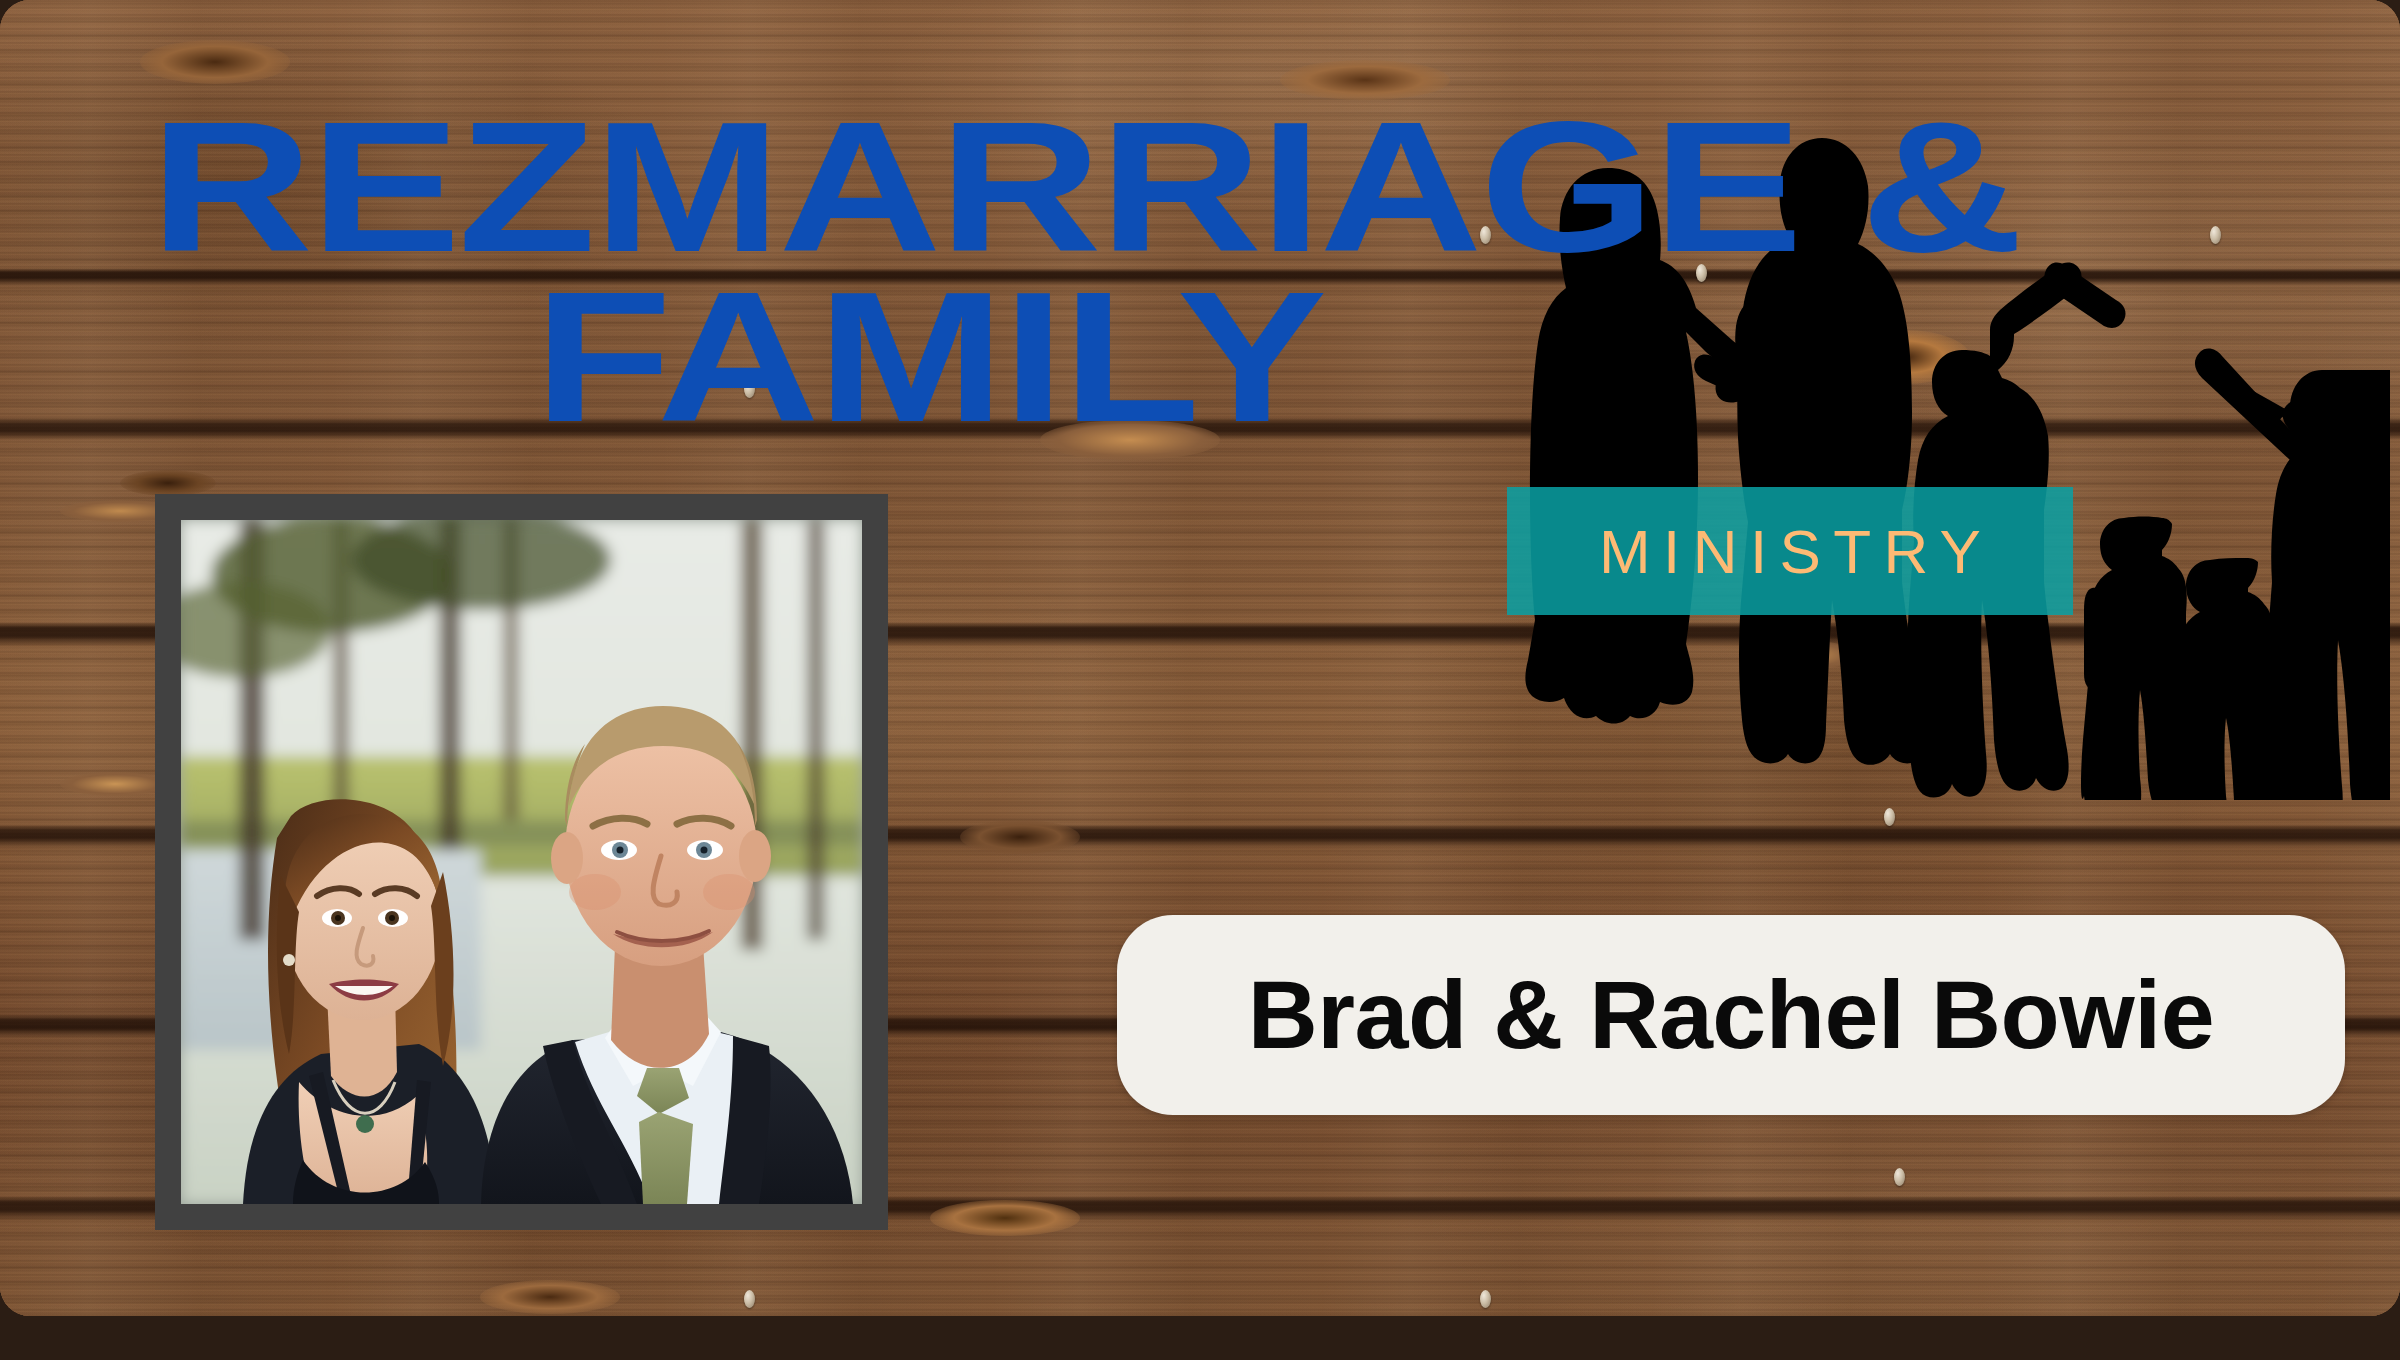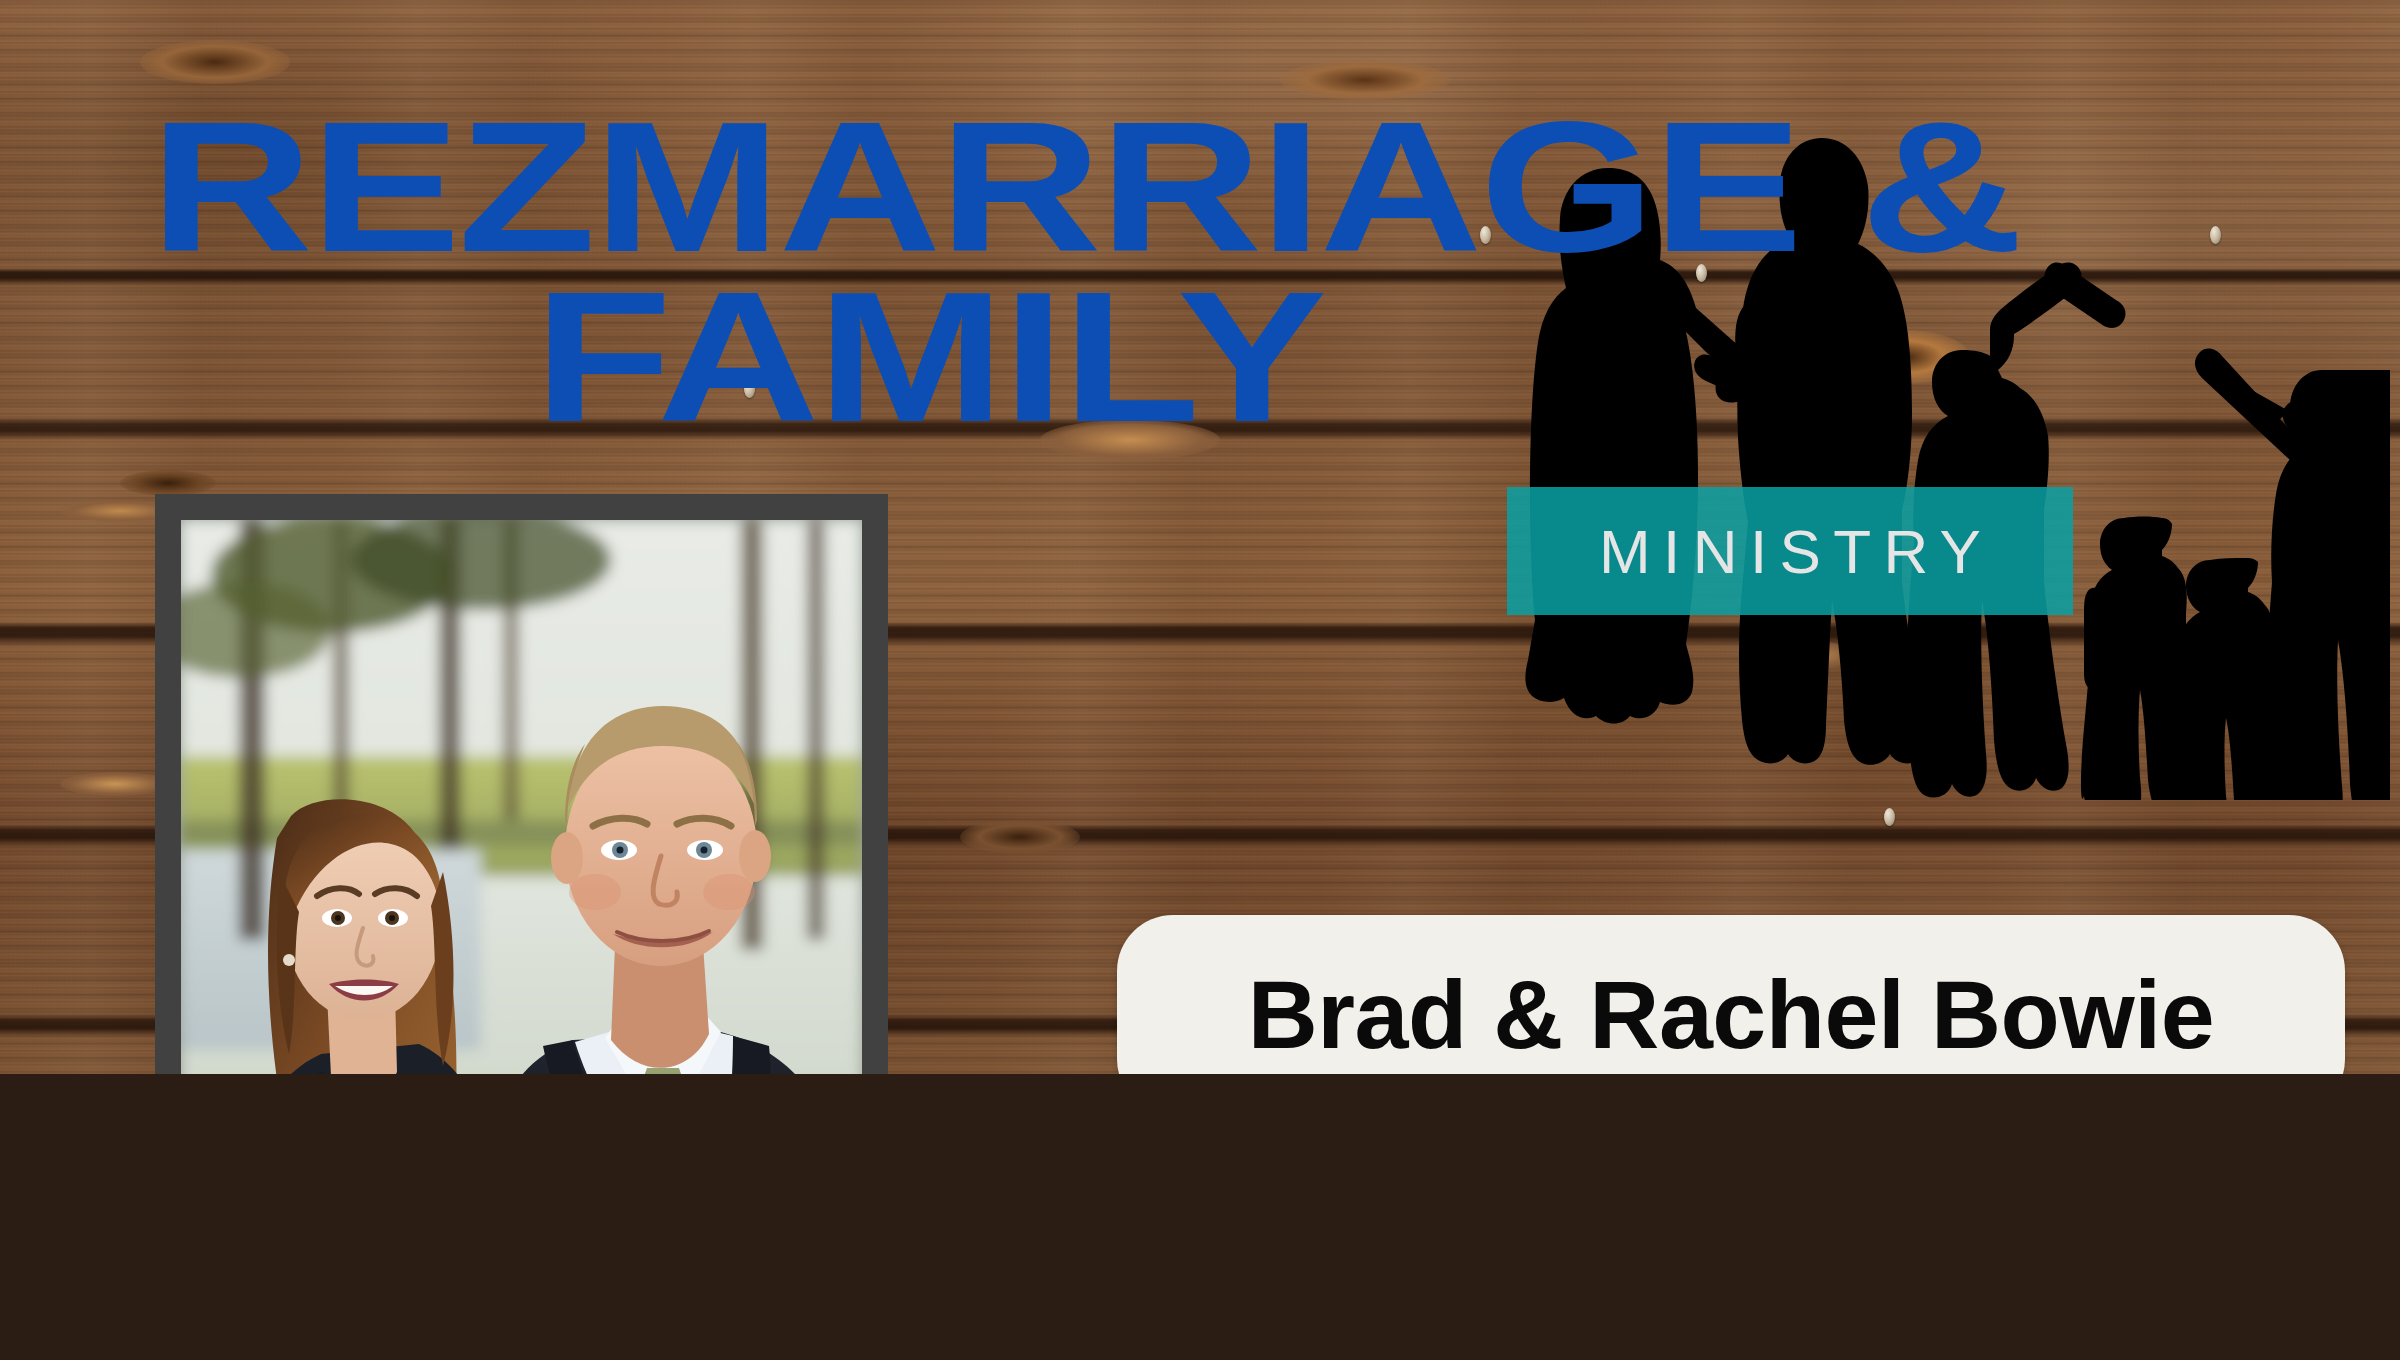--- a/index.html
+++ b/index.html
@@ -2,23 +2,24 @@
 <html><head>
 <meta charset="utf-8">
 <title>RezMarriage &amp; Family Ministry</title>
 <style>
   * { margin:0; padding:0; box-sizing:border-box; }
   html,body { background:#2b1d14; }
   body { font-family:"Liberation Sans", sans-serif; }
 
   .canvas{
     position:relative;
-    width:2400px; height:1074px;
+    width:2400px; height:1316px;
     overflow:hidden;
     background:#7a5336;
+    border-radius:30px;
   }
 
   
   .wood{
     position:absolute; inset:0;
     background-color:#8a5f3c;
     background-image:
       
       linear-gradient(to bottom,
         rgba(0,0,0,0)   0px,
@@ -111,21 +112,21 @@
   
   .ministry-tag{
     position:absolute; left:1507px; top:487px;
     width:566px; height:128px;
     background:rgba(9,160,163,.86);
     z-index:7;
     display:flex; align-items:center; justify-content:center;
   }
   .ministry-tag span{
     font-family:"Liberation Sans", sans-serif;
-    font-size:62px; font-weight:400; color:#e5e5e5;
+    font-size:62px; font-weight:400; color:#fdba74;
     letter-spacing:.20em; text-indent:.20em;
   }
 
   
   .photo-frame{
     position:absolute; left:155px; top:494px;
     width:733px; height:736px;
     background:#414141;
     padding:26px;
     z-index:8;

